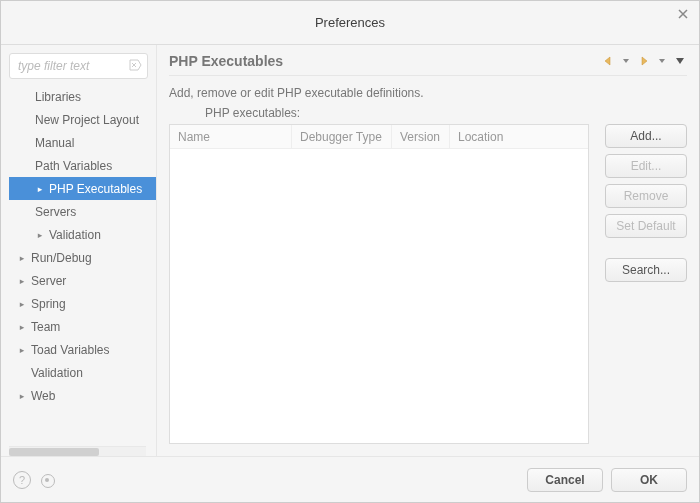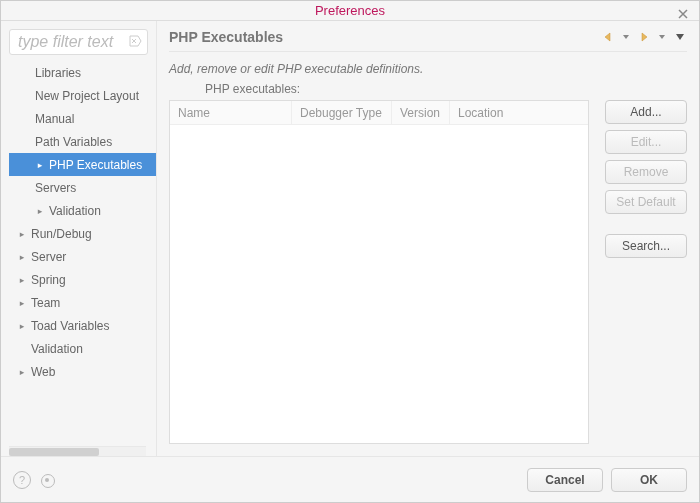--- a/index.html
+++ b/index.html
@@ -15,27 +15,27 @@
   }
   .window {
     width: 700px;
     height: 503px;
     border: 1px solid #ccc;
     background: #f5f5f5;
     display: flex;
     flex-direction: column;
   }
   .titlebar {
-    height: 20px;
+    height: 44px;
     border-bottom: 1px solid #ddd;
     display: flex;
     align-items: center;
     justify-content: center;
     position: relative;
-    color: #be185d;
+    color: #404040;
     font-size: 13px;
   }
   .titlebar .close {
     position: absolute;
     right: 8px;
     top: 5px;
     width: 16px;
     height: 16px;
     cursor: pointer;
     color: #888;
@@ -56,21 +56,21 @@
   .filter-wrap {
     position: relative;
     margin: 0 8px 6px 0;
   }
   .filter {
     width: 100%;
     height: 26px;
     border: 1px solid #ddd;
     border-radius: 3px;
     padding: 4px 24px 4px 8px;
-    font-size: 16px;
+    font-size: 12px;
     color: #999;
     background: #fff;
     font-style: italic;
   }
   .filter::placeholder { color: #bbb; font-style: italic; }
   .clear-icon {
     position: absolute;
     right: 6px;
     top: 5px;
     width: 14px;
@@ -157,21 +157,20 @@
     height: 14px;
     display: inline-flex;
     align-items: center;
     justify-content: center;
     cursor: pointer;
   }
   .desc {
     padding: 10px 0 6px 0;
     color: #777;
     font-size: 12px;
-    font-style: italic;
   }
   .sub-label {
     color: #777;
     font-size: 12px;
     padding-bottom: 4px;
     margin-left: 36px;
   }
   .table-area {
     display: flex;
     gap: 16px;

